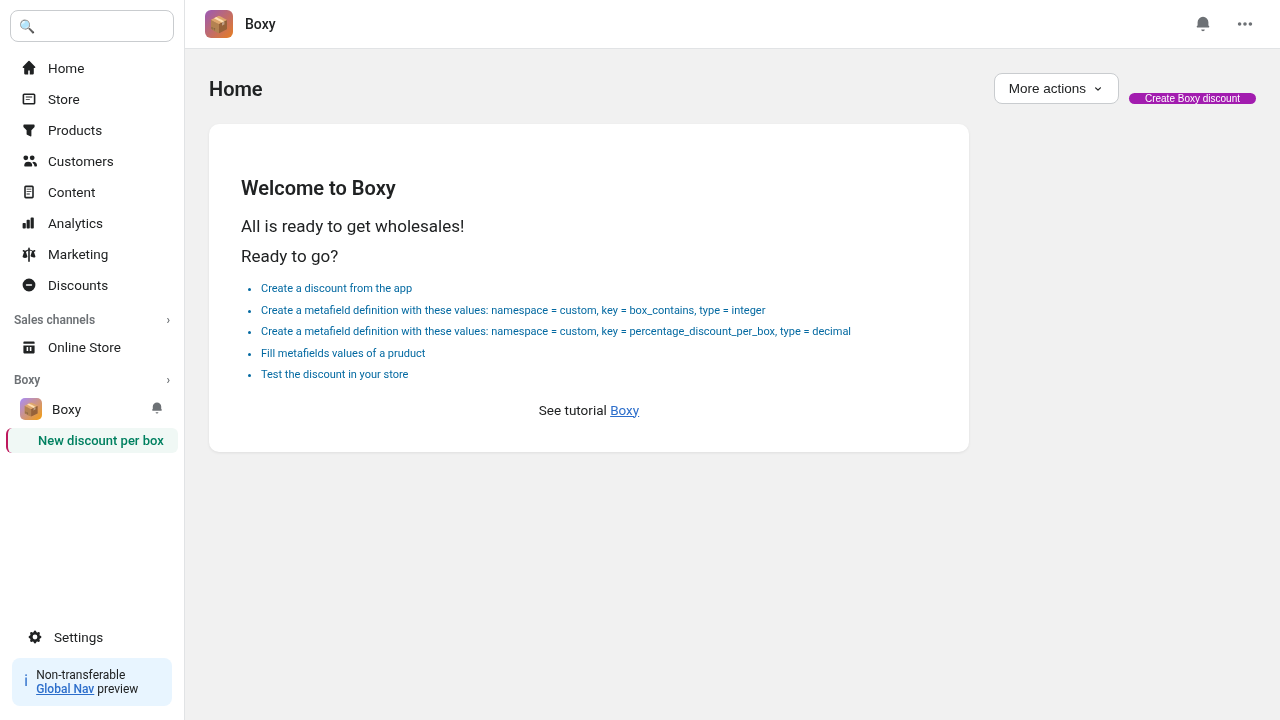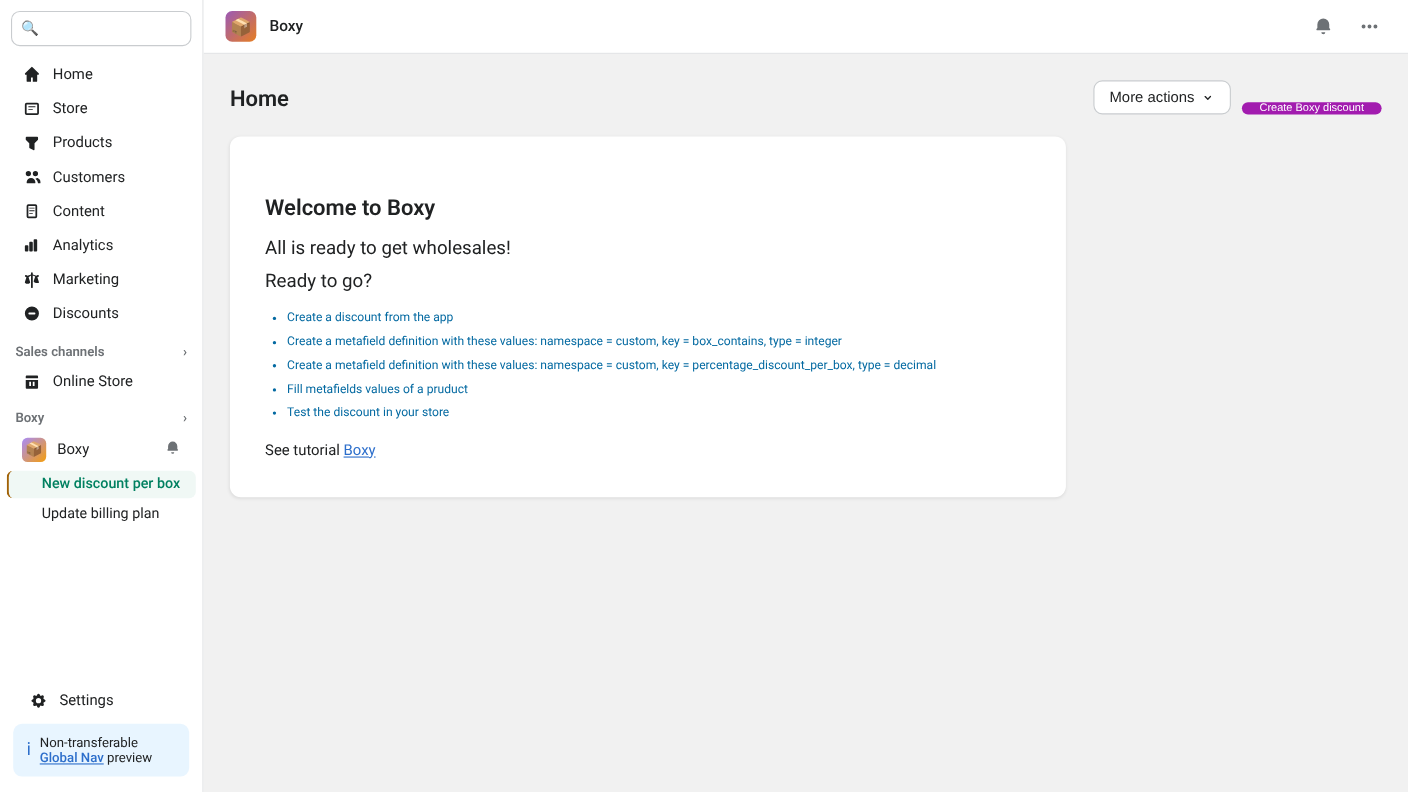--- a/index.html
+++ b/index.html
@@ -62,21 +62,21 @@
       align-items: center;
       gap: 8px;
       padding: 5px 14px 5px 30px;
       font-size: 13px;
       cursor: pointer;
       border-radius: 6px;
       margin: 1px 6px;
       color: #202223;
       border-left: 2px solid transparent;
     }
-    .sub-item.active { color: #008060; border-left: 2px solid #a16207; font-weight: 500; background: #f0f8f5; }
+    .sub-item.active { color: #008060; border-left: 2px solid #be185d; font-weight: 500; background: #f0f8f5; }
     .spacer { flex: 1; }
     .bottom-section { padding: 8px 6px; }
     .notification-banner {
       background: #e8f5ff;
       border-radius: 8px;
       padding: 10px 12px;
       margin: 6px;
       font-size: 12px;
       color: #202223;
       display: flex;
@@ -168,21 +168,21 @@
       background: #fff;
       border-radius: 10px;
       padding: 28px 32px;
       max-width: 760px;
       box-shadow: 0 1px 3px rgba(0,0,0,0.08);
     }
     .welcome-card h2 { font-size: 20px; font-weight: 600; margin-bottom: 14px; color: #202223; margin-top: 24px; }
     .welcome-card p { font-size: 17px; color: #202223; margin-bottom: 4px; line-height: 1.5; }
     .welcome-card ul { margin: 12px 0 16px 20px; }
     .welcome-card ul li { font-size: 11px; color: #0369a1; margin-bottom: 5px; line-height: 1.5; }
-    .welcome-card .tutorial-link { font-size: 13.5px; color: #202223; }
+    .welcome-card .tutorial-link { font-size: 13.5px; color: #202223; text-align: center; }
     .welcome-card .tutorial-link a { color: #2c6ecb; text-decoration: underline; }
     .boxy-app-icon {
       width: 22px; height: 22px; border-radius: 5px;
       background: linear-gradient(135deg, #a78bfa, #f59e0b);
       display: inline-flex; align-items: center; justify-content: center;
       font-size: 13px; color: white; margin-right: 2px;
     }
   </style>
 </head>
 <body>
@@ -281,23 +281,20 @@
     <span class="boxy-app-icon">📦</span>
     <span>Boxy</span>
     <span style="margin-left:auto;">
       <svg width="14" height="14" viewBox="0 0 20 20" fill="#6d7175">
           <path d="M10 2a6 6 0 00-6 6v3.586l-.707.707A1 1 0 004 14h12a1 1 0 00.707-1.707L16 11.586V8a6 6 0 00-6-6zm0 16a2 2 0 002-2H8a2 2 0 002 2z"></path>
         </svg>
     </span>
   </div>
   <div class="sub-item active">
     <span>New discount per box</span>
-  </div>
-  <div class="sub-item">
-    <span>Update billing plan</span>
   </div>
 
   <div class="spacer"></div>
 
   <div class="bottom-section">
     <div class="nav-item">
       <span class="icon">
         <svg width="16" height="16" viewBox="0 0 20 20" fill="currentColor">
             <path fill-rule="evenodd" d="M11.49 3.17c-.38-1.56-2.6-1.56-2.98 0a1.532 1.532 0 01-2.286.948c-1.372-.836-2.942.734-2.106 2.106.54.886.061 2.042-.947 2.287-1.561.379-1.561 2.6 0 2.978a1.532 1.532 0 01.947 2.287c-.836 1.372.734 2.942 2.106 2.106a1.532 1.532 0 012.287.947c.379 1.561 2.6 1.561 2.978 0a1.533 1.533 0 012.287-.947c1.372.836 2.942-.734 2.106-2.106a1.533 1.533 0 01.947-2.287c1.561-.379 1.561-2.6 0-2.978a1.532 1.532 0 01-.947-2.287c.836-1.372-.734-2.942-2.106-2.106a1.532 1.532 0 01-2.287-.947zM10 13a3 3 0 100-6 3 3 0 000 6z" clip-rule="evenodd"></path>
           </svg>

